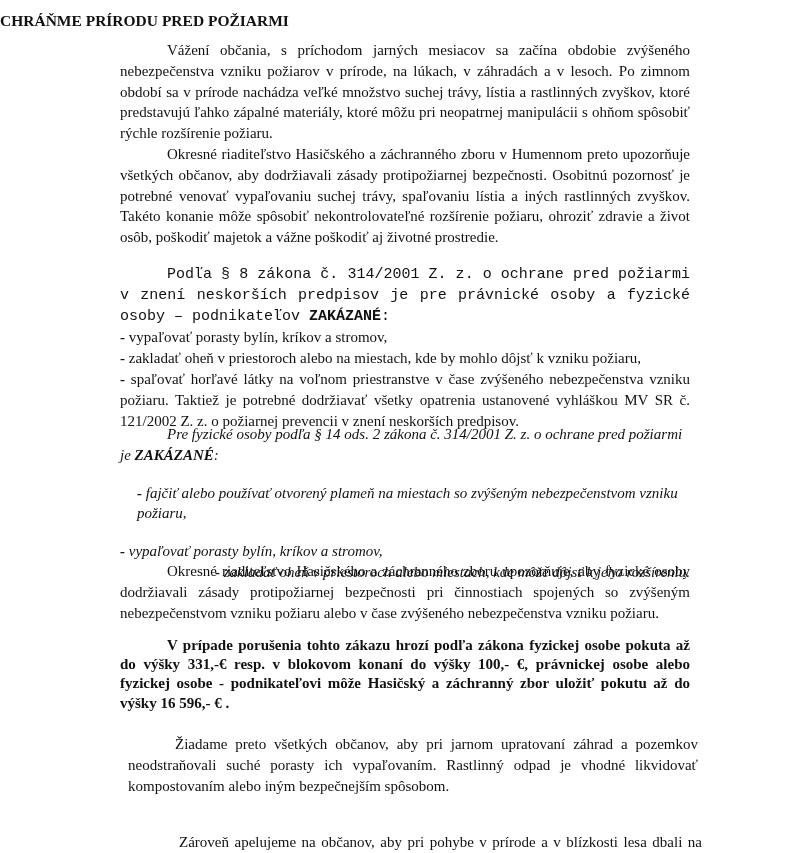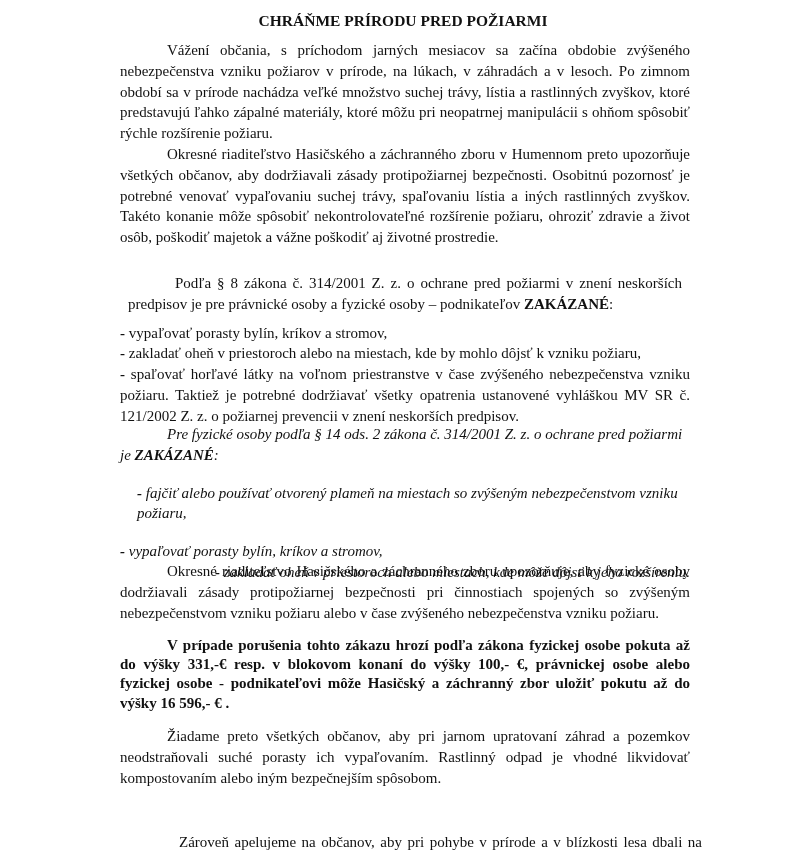--- a/index.html
+++ b/index.html
@@ -1,49 +1,49 @@
 <!DOCTYPE html>
 <html><head>
 <meta charset="utf-8">
 <style>
   html, body { margin: 0; padding: 0; background: #ffffff; }
   body { width: 806px; height: 853px; position: relative; overflow: hidden;
          font-family: "Liberation Serif", serif; color: #111111; }
-  .title { position: absolute; top: 12px; left: 0; width: 806px; text-align: center;
+  .title { position: absolute; top: 12px; left: 0; width: 806px; text-align: left;
            font-weight: bold; font-size: 15.5px; letter-spacing: 0; }
   .block { position: absolute; left: 120px; width: 570px; font-size: 15px;
            line-height: 20.8px; }
   .just { text-align: justify; text-align-last: left; }
   .indent { text-indent: 47px; }
   .bold { font-weight: bold; }
   .bb { font-weight: bold; }
   .boldpara { line-height: 19.2px; font-weight: bold; }
 </style>
 </head>
 <body>
 
 <div class="title">CHRÁŇME PRÍRODU PRED POŽIARMI</div>
 
 <p class="block just indent" style="top:40px;margin:0;">Vážení občania, s príchodom jarných mesiacov sa začína obdobie zvýšeného nebezpečenstva vzniku požiarov v prírode, na lúkach, v záhradách a v lesoch. Po zimnom období sa v prírode nachádza veľké množstvo suchej trávy, lístia a rastlinných zvyškov, ktoré predstavujú ľahko zápalné materiály, ktoré môžu pri neopatrnej manipulácii s ohňom spôsobiť rýchle rozšírenie požiaru.</p>
 
 <p class="block just indent" style="top:144px;margin:0;">Okresné riaditeľstvo Hasičského a záchranného zboru v Humennom preto upozorňuje všetkých občanov, aby dodržiavali zásady protipožiarnej bezpečnosti. Osobitnú pozornosť je potrebné venovať vypaľovaniu suchej trávy, spaľovaniu lístia a iných rastlinných zvyškov. Takéto konanie môže spôsobiť nekontrolovateľné rozšírenie požiaru, ohroziť zdravie a život osôb, poškodiť majetok a vážne poškodiť aj životné prostredie.</p>
 
 <div class="block" style="top:265px;">
-  <p class="just indent" style="margin:8px;"><span>Podľa § 8 zákona č. 314/2001 Z. z. o ochrane pred požiarmi v znení neskorších predpisov je pre právnické osoby a fyzické osoby – podnikateľov </span><span class="bold">ZAKÁZANÉ</span><span>:</span></p>
+  <p class="just indent" style="margin:0;font-family:Liberation Mono, monospace;"><span>Podľa § 8 zákona č. 314/2001 Z. z. o ochrane pred požiarmi v znení neskorších predpisov je pre právnické osoby a fyzické osoby – podnikateľov </span><span class="bold">ZAKÁZANÉ</span><span>:</span></p>
   <p class="just" style="margin:0;"><span class="bb">-</span> <span>vypaľovať porasty bylín, kríkov a stromov,</span></p>
   <p class="just" style="margin:0;"><span class="bb">-</span> <span>zakladať oheň v priestoroch alebo na miestach, kde by mohlo dôjsť k vzniku požiaru,</span></p>
   <p class="just" style="margin:0;"><span class="bb">-</span> <span>spaľovať horľavé látky na voľnom priestranstve v čase zvýšeného nebezpečenstva vzniku požiaru. Taktiež je potrebné dodržiavať všetky opatrenia ustanovené vyhláškou MV SR č. 121/2002 Z. z. o požiarnej prevencii v znení neskorších predpisov.</span></p>
 </div>
 
 <div class="block" style="top:424px;font-style:italic;">
   <p style="margin:0;text-indent:47px;"><span>Pre fyzické osoby podľa § 14 ods. 2 zákona č. 314/2001 Z. z. o ochrane pred požiarmi</span><br><span>je </span><span class="bold">ZAKÁZANÉ</span><span>:</span></p>
   <p style="margin:17px;width:560px;"><span class="bb">-</span> <span>fajčiť alebo používať otvorený plameň na miestach so zvýšeným nebezpečenstvom vzniku požiaru,</span></p>
   <p style="margin:0;"><span class="bb">-</span> <span>vypaľovať porasty bylín, kríkov a stromov,</span></p>
   <p style="margin:0;text-align:right;"><span class="bb">-</span> <span>zakladať oheň v priestoroch alebo miestach, kde môže dôjsť k jeho rozšíreniu.</span></p>
 </div>
 
 <p class="block just indent" style="top:561px;margin:0;">Okresné riaditeľstvo Hasičského a záchranného zboru upozorňuje, aby fyzické osoby dodržiavali zásady protipožiarnej bezpečnosti pri činnostiach spojených so zvýšeným nebezpečenstvom vzniku požiaru alebo v čase zvýšeného nebezpečenstva vzniku požiaru.</p>
 
 <p class="block just indent boldpara" style="top:636px;margin:0;">V prípade porušenia tohto zákazu hrozí podľa zákona fyzickej osobe pokuta až do výšky 331,-€ resp. v blokovom konaní do výšky 100,- €, právnickej osobe alebo fyzickej osobe - podnikateľovi môže Hasičský a záchranný zbor uložiť pokutu až do výšky 16 596,- € .</p>
 
-<p class="block just indent" style="top:726px;margin:0;">Žiadame preto všetkých občanov, aby pri jarnom upratovaní záhrad a pozemkov neodstraňovali suché porasty ich vypaľovaním. Rastlinný odpad je vhodné likvidovať kompostovaním alebo iným bezpečnejším spôsobom.</p>
+<p class="block just indent" style="top:726px;margin:8px;">Žiadame preto všetkých občanov, aby pri jarnom upratovaní záhrad a pozemkov neodstraňovali suché porasty ich vypaľovaním. Rastlinný odpad je vhodné likvidovať kompostovaním alebo iným bezpečnejším spôsobom.</p>
 
 <p class="block just indent" style="top:820px;margin:12px;">Zároveň apelujeme na občanov, aby pri pohybe v prírode a v blízkosti lesa dbali na zvýšenú pozornosť. Neodhadzujte zapálené zápalky, či ohorky z cigariet!</p>
 
 </body></html>

